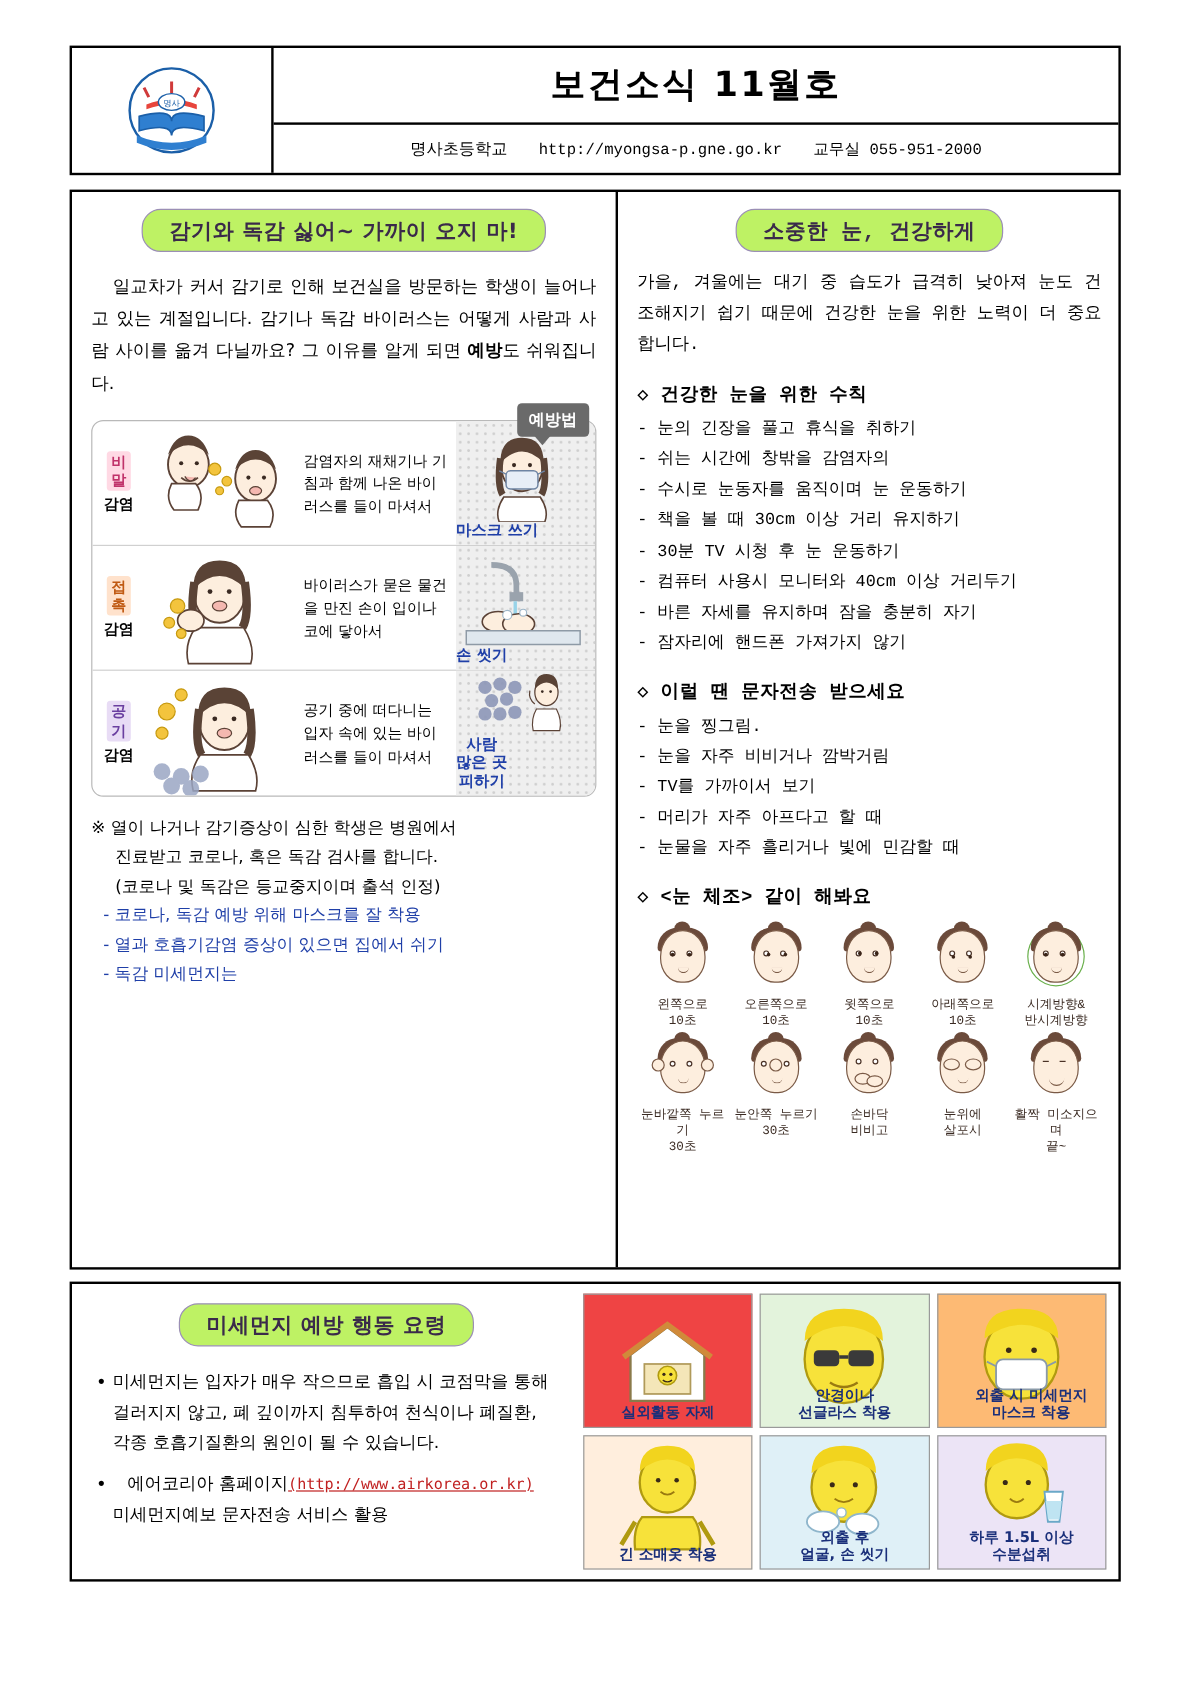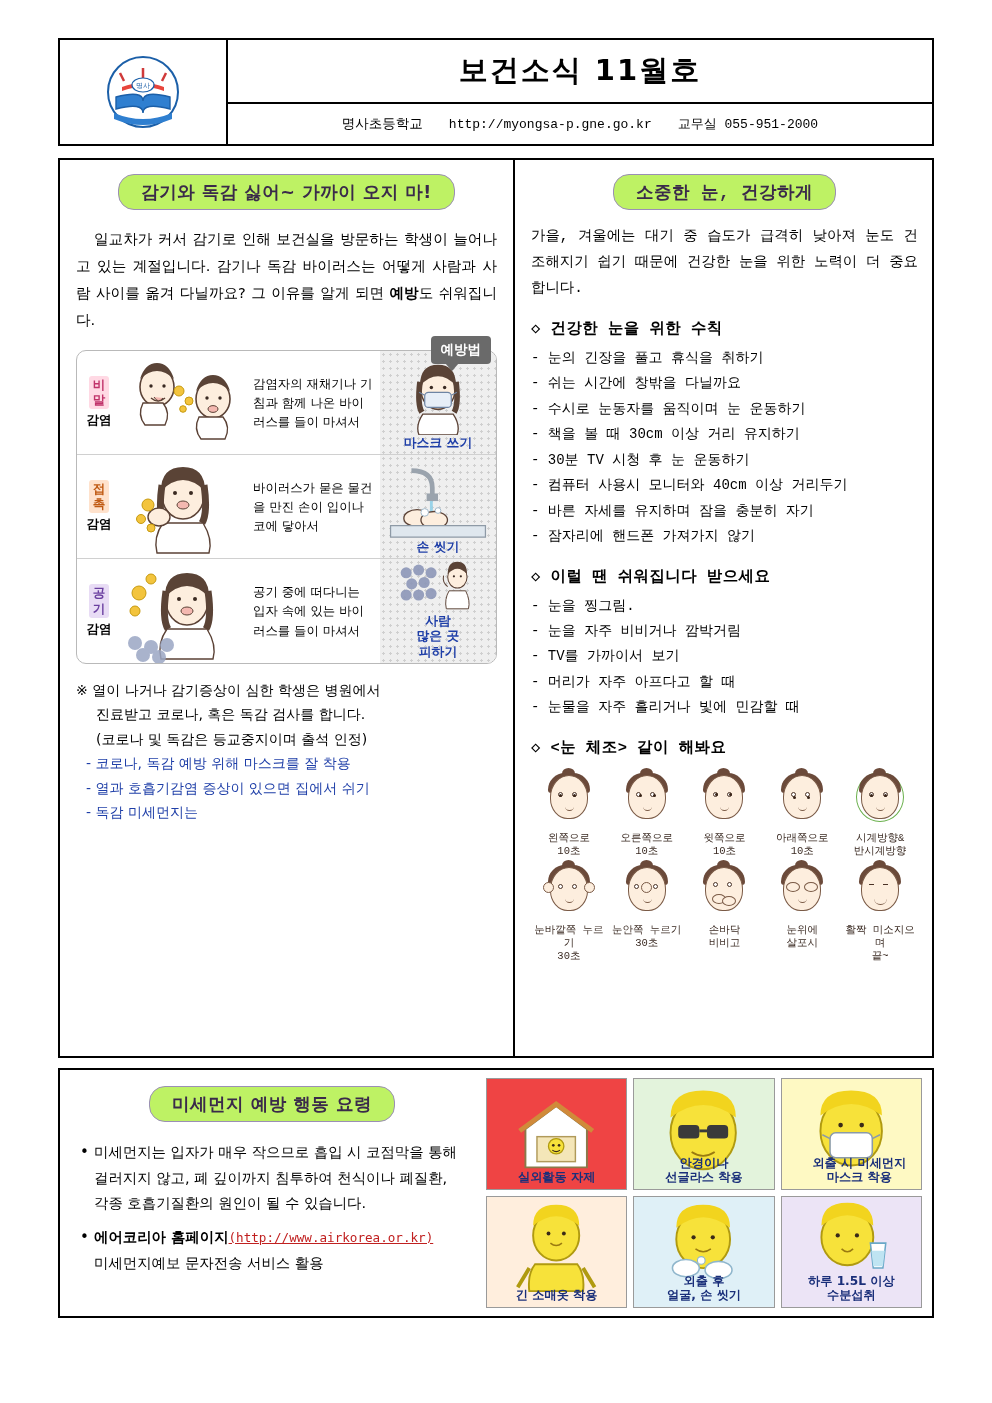--- a/index.html
+++ b/index.html
@@ -155,21 +155,21 @@
     font-size: 12.4px;
     line-height: 1.55;
     display: flex; align-items: center;
     padding: 0 4px;
   }
   .ir-right {
     width: 116px;
     position: relative;
     background: #efefef;
     display: flex; flex-direction: column;
-    align-items: center; justify-content: flex-end;
+    align-items: flex-start; justify-content: flex-end;
     padding-bottom: 4px;
   }
   .ir-right .cap {
     font-size: 12.8px;
     font-weight: bold;
     color: #1f3fa8;
     text-align: center;
     line-height: 1.2;
     z-index: 2;
   }
@@ -286,21 +286,21 @@
     margin-top: 18px;
     font-size: 14.4px;
     line-height: 1.78;
   }
   .bullets .bi { position: relative; padding-left: 16px; margin-bottom: 8px; }
   .bullets .bi:before {
     content: "\2022";
     position: absolute; left: 2px; top: -1px;
     font-size: 15px;
   }
-  .bullets b { font-weight: bold; }
+  .bullets b { font-weight: normal; margin-left: 12px; }
   .link { color:#c02020; text-decoration: underline; font-family:"DejaVu Sans Mono","Liberation Mono",monospace; font-size:12.6px; }
 
   .dust-cell {
     border: 1px solid #9a9a9a;
     position: relative;
     overflow: hidden;
     display: flex; flex-direction: column;
     align-items: center; justify-content: flex-end;
   }
   .dust-cap {
@@ -308,21 +308,21 @@
     z-index: 2;
     font-size: 12.2px;
     font-weight: bold;
     color: #1a2f7a;
     text-align: center;
     line-height: 1.2;
     padding-bottom: 4px;
   }
   .dust-art { position: absolute; inset: 0; }
 
-  .bg-pink { background: #fef9c3; padding-left: 16px; }
+  .bg-pink { background: #fdba74; padding-left: 16px; }
   .bg-green { background: #e3f3dc; }
   .bg-cream { background: #ef4444; }
   .bg-blue { background: #dff0f7; }
   .bg-lav { background: #ece4f6; }
   .bg-peach { background: #ffeedd; }
 </style>
 </head>
 <body>
 
 <div class="page">
@@ -524,30 +524,30 @@
     <div class="col-right">
       <div class="banner-wrap">
         <span class="banner">소중한 눈, 건강하게</span>
       </div>
 
       <div class="r-para">가을, 겨울에는 대기 중 습도가 급격히 낮아져 눈도 건조해지기 쉽기 때문에 건강한 눈을 위한 노력이 더 중요합니다.</div>
 
       <div class="r-head">◇  건강한 눈을 위한 수칙</div>
       <div class="r-list">
         <div>- 눈의 긴장을 풀고 휴식을 취하기</div>
-        <div>- 쉬는 시간에 창밖을 다닐까요</div>
+        <div>- 쉬는 시간에 창밖을 감염자의</div>
         <div>- 수시로 눈동자를 움직이며 눈 운동하기</div>
         <div>- 책을 볼 때 30cm 이상 거리 유지하기</div>
         <div>- 30분 TV 시청 후 눈 운동하기</div>
         <div>- 컴퓨터 사용시 모니터와 40cm 이상 거리두기</div>
         <div>- 바른 자세를 유지하며 잠을 충분히 자기</div>
         <div>- 잠자리에 핸드폰 가져가지 않기</div>
       </div>
 
-      <div class="r-head">◇  이럴 땐 쉬워집니다 받으세요</div>
+      <div class="r-head">◇  이럴 땐 문자전송 받으세요</div>
       <div class="r-list">
         <div>- 눈을 찡그림.</div>
         <div>- 눈을 자주 비비거나 깜박거림</div>
         <div>- TV를 가까이서 보기</div>
         <div>- 머리가 자주 아프다고 할 때</div>
         <div>- 눈물을 자주 흘리거나 빛에 민감할 때</div>
       </div>
 
       <div class="r-head">◇  &lt;눈 체조&gt; 같이 해봐요</div>
 

